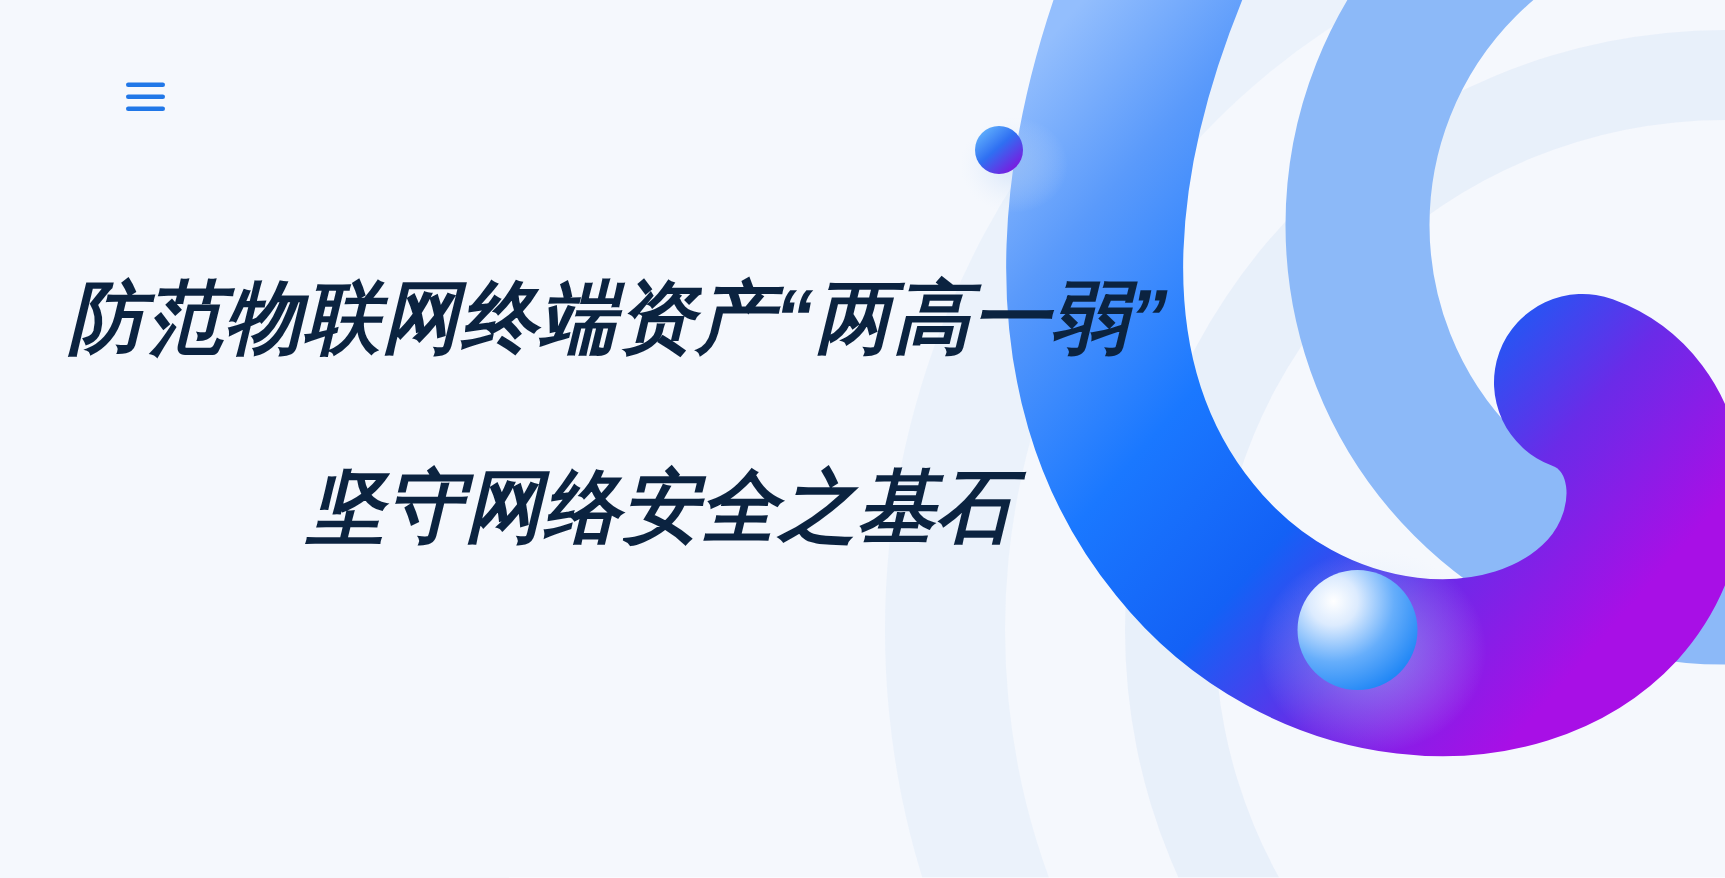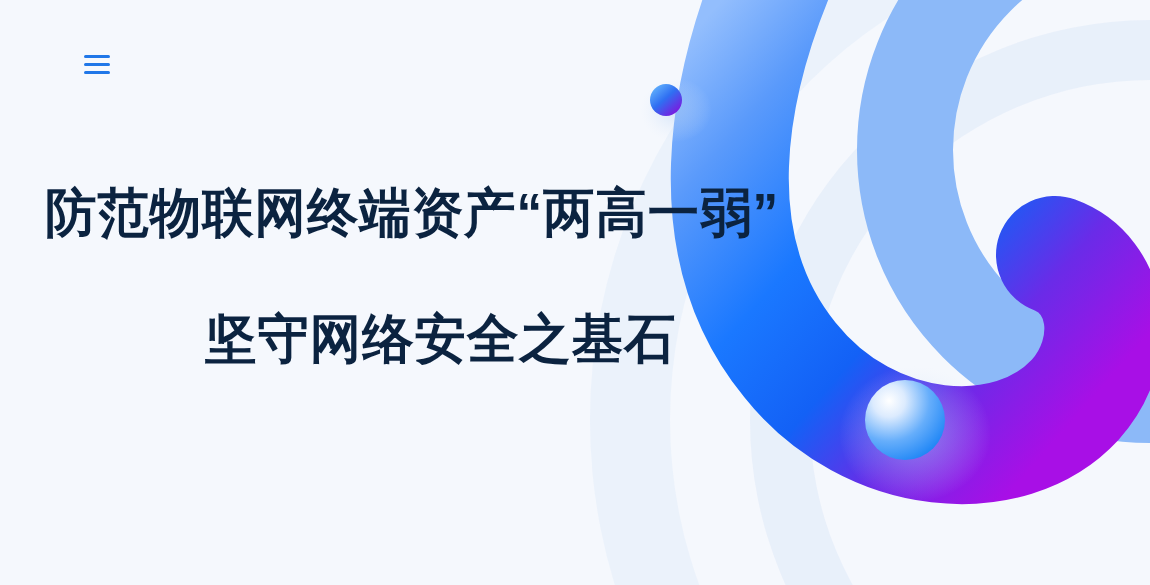--- a/index.html
+++ b/index.html
@@ -50,20 +50,21 @@
   #menu-button .bar.b1 { width: 26px; }
   #menu-button .bar.b2 { width: 26px; }
   #menu-button .bar.b3 { width: 26px; }
 
   
   #headline {
     position: absolute;
     left: 0;
     top: 186px;
     width: 880px;
+    font-style: italic;
   }
   .headline-line {
     color: #0b2340;
     font-weight: 700;
     font-size: 53px;
     line-height: 1.0;
     letter-spacing: 1px;
     white-space: nowrap;
     font-family: "Liberation Sans", "DejaVu Sans", sans-serif;
     font-stretch: condensed;

